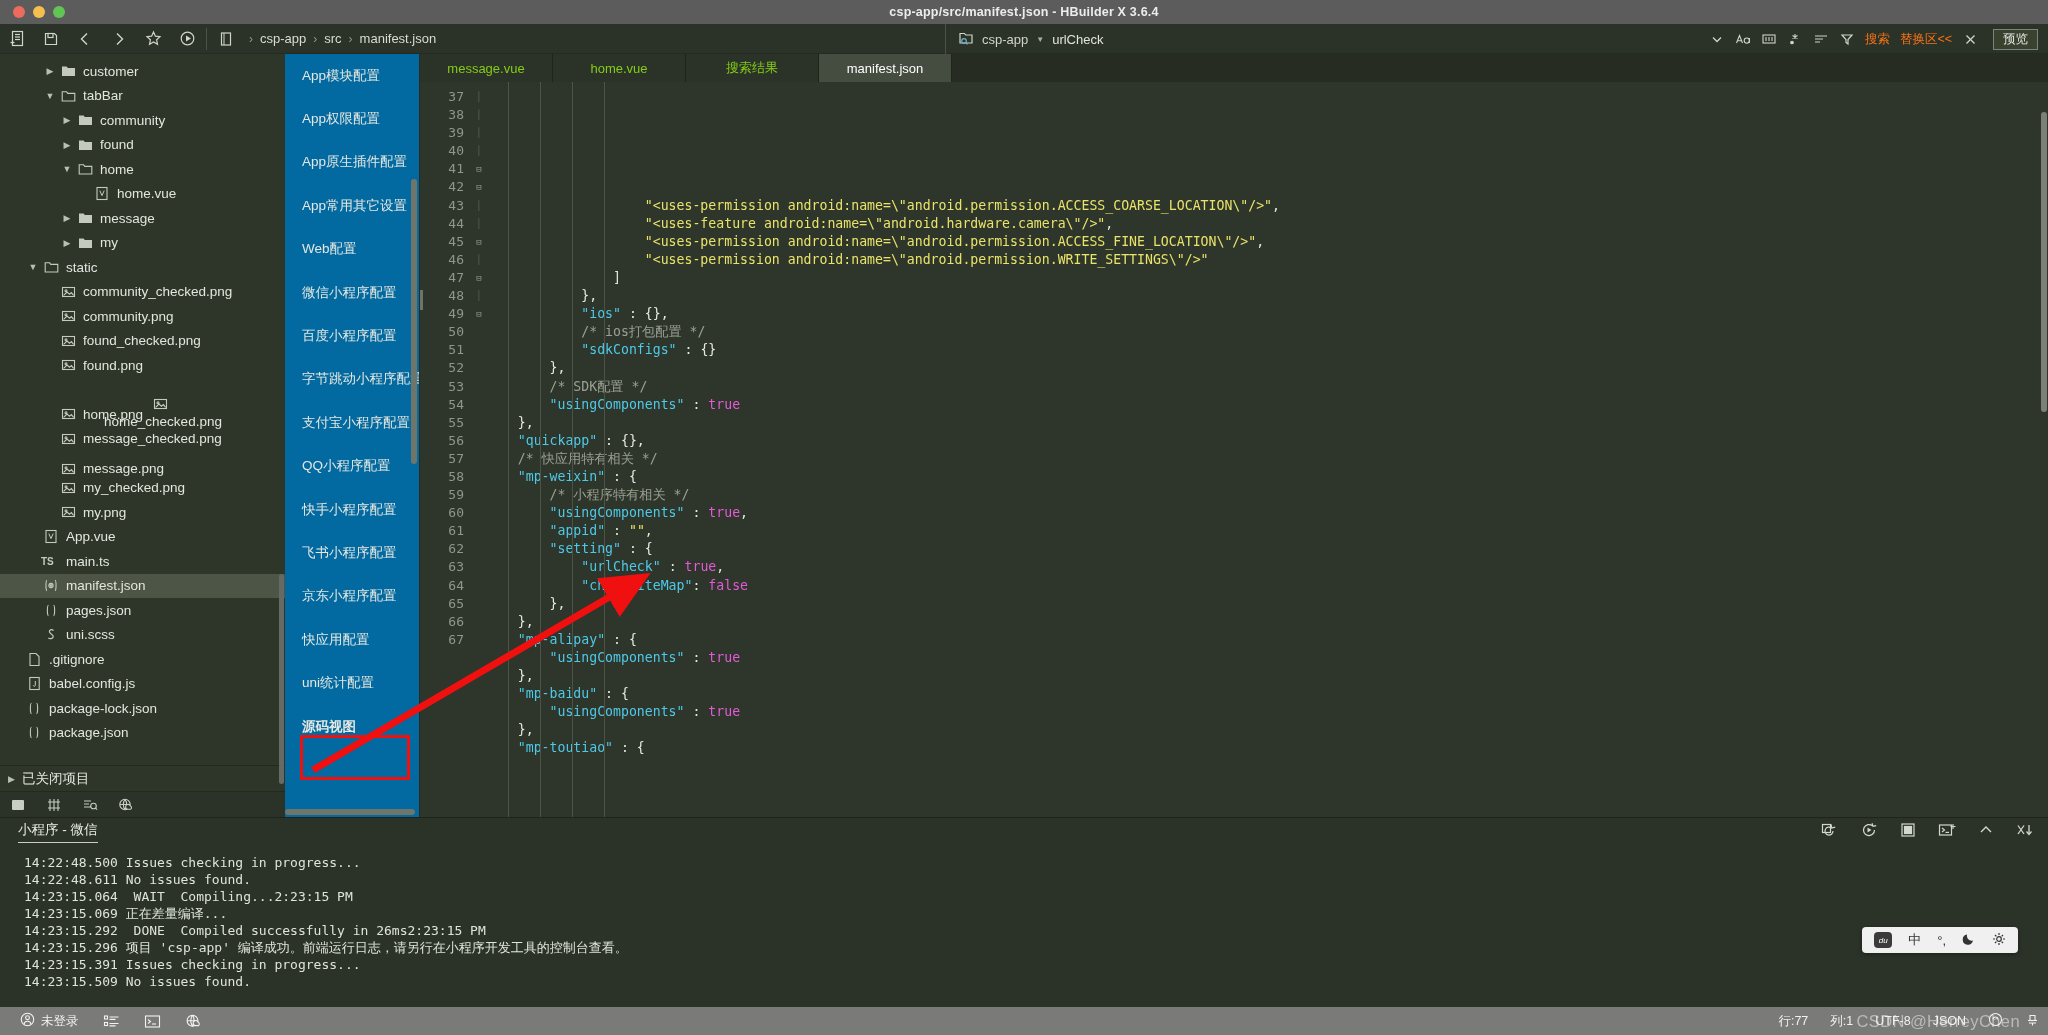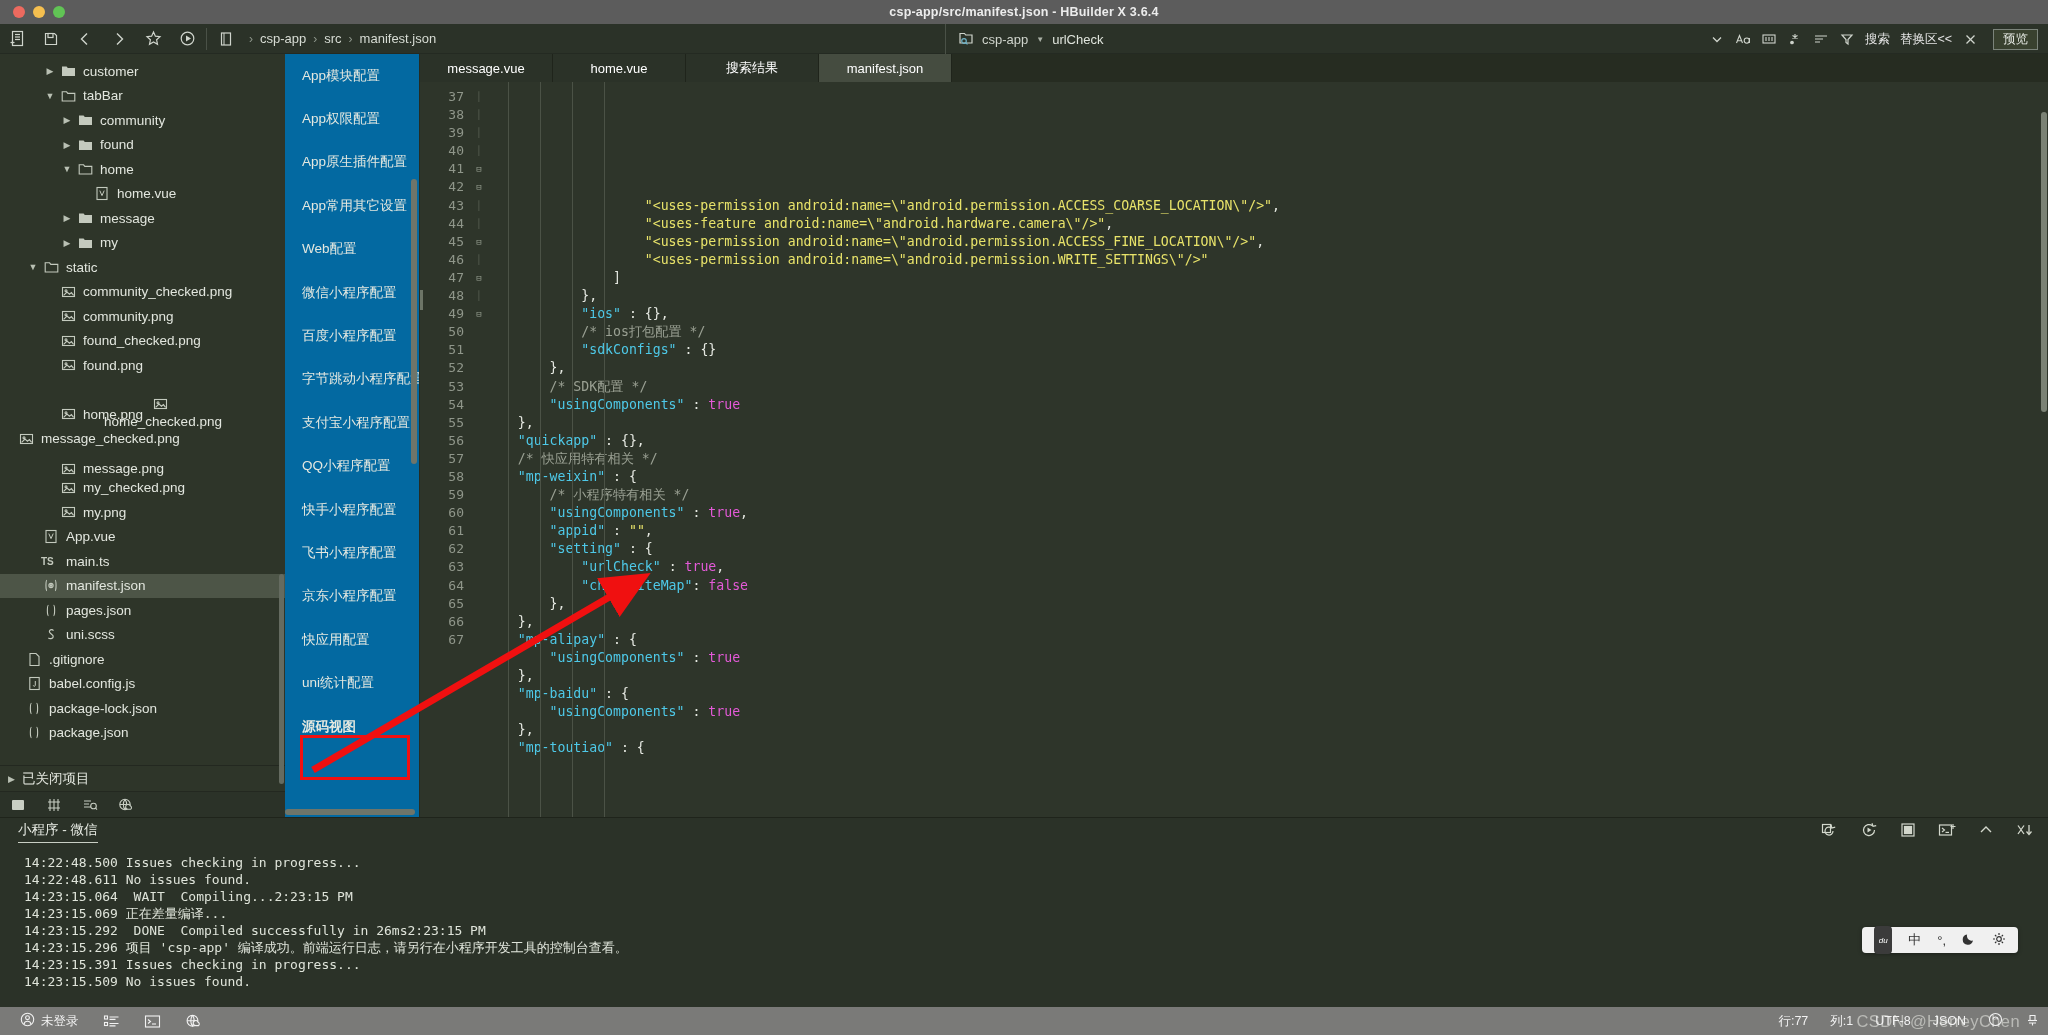--- a/index.html
+++ b/index.html
@@ -49,21 +49,21 @@
   .urlchk{ color:#dfe4dc; }
   .tbright{
     position:absolute; right:0; top:0; height:30px; display:flex; align-items:center; gap:0;
   }
   .tbright .tbicon{ width:26px; font-size:13px; }
   .previewbtn{
     margin-left:10px; margin-right:10px; height:21px; padding:0 9px;
     border:1px solid #7b837a; color:#e3e7e1; font-size:12.5px; display:flex; align-items:center;
     background:#39412f; cursor:pointer;
   }
-  .tbsearchtext{ font-size:12.5px; color:#e5e5e5; cursor:pointer; padding:0 5px; }
+  .tbsearchtext{ font-size:12.5px; color:#f97316; cursor:pointer; padding:0 5px; }
 
   
   .body{ flex:1 1 auto; display:flex; min-height:0; }
 
   
   .filetree{
     width:285px; flex:0 0 285px; background:#2e3529; position:relative;
     overflow:hidden; display:flex; flex-direction:column;
   }
   .tree-scroll{ flex:1 1 auto; padding-top:5px; position:relative; overflow:hidden;}
@@ -106,21 +106,21 @@
     position:absolute; left:0; bottom:2px; height:6px; width:130px; background:#6e756a; border-radius:3px;
   }
 
   
   .editorwrap{ flex:1 1 auto; min-width:0; display:flex; flex-direction:column; background:#2e352a; position:relative;}
   .tabsrow{
     height:28px; flex:0 0 28px; display:flex; background:#262c21; align-items:stretch;
   }
   .etab{
     min-width:133px; display:flex; align-items:center; justify-content:center;
-    font-size:13px; color:#ffffff; background:#2b3228; border-right:1px solid #1f241b;
+    font-size:13px; color:#84cc16; background:#2b3228; border-right:1px solid #1f241b;
     cursor:pointer; padding:0 18px;
   }
   .etab.active{ background:#454c40; color:#ffffff; }
   .editor{
     flex:1 1 auto; display:flex; position:relative; overflow:hidden; background:#2e352a;
     font-family:"DejaVu Sans Mono", monospace;
   }
   .gutter{
     width:52px; flex:0 0 52px; text-align:right; padding-top:6px; color:#8f968a;
     font-size:13px; line-height:18.1px; user-select:none;
@@ -181,21 +181,21 @@
     pointer-events:none;
   }
 
   
   .imebar{
     position:absolute; right:30px; bottom:82px; height:26px; background:#f0f0f0; border-radius:4px;
     display:flex; align-items:center; gap:16px; padding:0 12px; box-shadow:0 1px 4px rgba(0,0,0,.35);
     font-size:13px; color:#333;
   }
   .ime-logo{
-    width:18px;height:28px;background:#3b3b3b;border-radius:4px;color:#fff;font-size:8px;
+    width:18px;height:16px;background:#3b3b3b;border-radius:4px;color:#fff;font-size:8px;
     display:flex;align-items:center;justify-content:center; font-style:italic;
   }
 
   
   .annot-box{
     position:absolute; border:3px solid #f01010; left:300px; top:735px; width:110px; height:45px;
     pointer-events:none;
   }
   .annot-arrow{ position:absolute; left:0; top:0; pointer-events:none; }
 </style>
@@ -472,21 +472,21 @@
             <span class="arrow none"></span>
             <span class="ficon">
               <svg width="15" height="14" viewBox="0 0 15 14" fill="none" stroke="#c4cabe" stroke-width="1.1">
                 <rect x="1.5" y="2.5" width="12" height="9"></rect>
                 <circle cx="5" cy="5.8" r="1"></circle>
                 <polyline points="2.6,10.4 6,7 8.5,9.2 10.4,7.6 12.6,10.4"></polyline>
               </svg>
             </span>
             <span class="tlabel">home.png</span>
           </div>
-          <div class="trow" style="">
+          <div class="trow" style="padding-left: 42px;">
             <span class="arrow none"></span>
             <span class="ficon">
               <svg width="15" height="14" viewBox="0 0 15 14" fill="none" stroke="#c4cabe" stroke-width="1.1">
                 <rect x="1.5" y="2.5" width="12" height="9"></rect>
                 <circle cx="5" cy="5.8" r="1"></circle>
                 <polyline points="2.6,10.4 6,7 8.5,9.2 10.4,7.6 12.6,10.4"></polyline>
               </svg>
             </span>
             <span class="tlabel">message_checked.png</span>
           </div>

